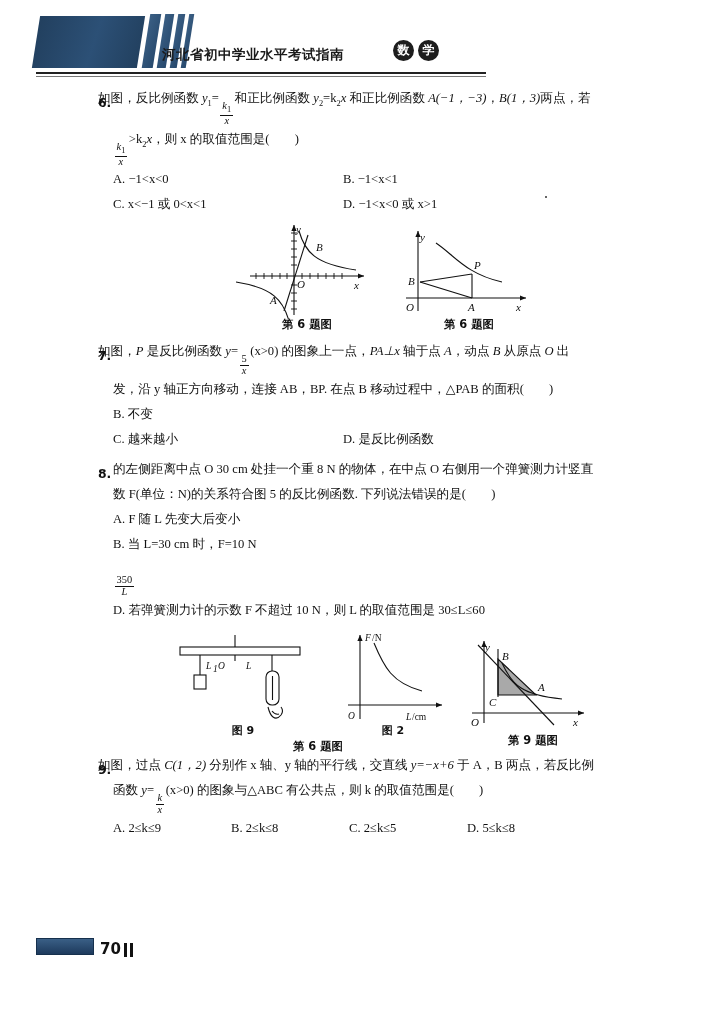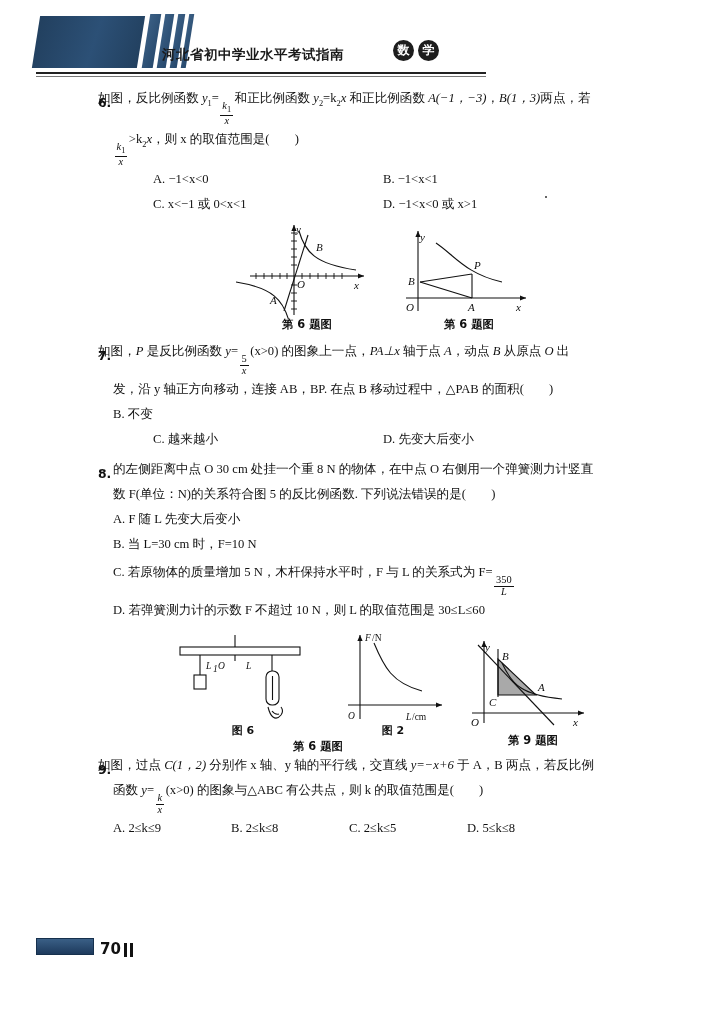--- a/index.html
+++ b/index.html
@@ -69,21 +69,21 @@
     text-align:justify;
   }
   .qline.indent{padding-left:113px;}
   .qnum{
     position:absolute;left:98px;
     font-family:"DejaVu Sans","Liberation Sans",sans-serif;
     font-weight:700;font-size:12.4px;
   }
   .opts{display:flex;padding-left:113px;font-size:12.6px;line-height:25px;}
   .opts > div{flex:0 0 auto;}
-  .opt-halfL{width:230px;margin-left:40px;}
+  .opt-halfL{width:230px;}
   .opt-q9{width:118px;}
   em.it{font-family:"Liberation Serif",serif;font-style:italic;}
   .frac{
     display:inline-flex;flex-direction:column;vertical-align:-0.55em;
     text-align:center;margin:0 1.5px;line-height:1.05;
   }
   .frac .num{font-size:10.4px;padding:0 2px;}
   .frac .den{font-size:10.4px;border-top:1px solid #111;padding:0 2px;}
   sub.sb{font-size:8.4px;}
 
@@ -223,32 +223,32 @@
             <span class="num">5</span>
             <span class="den"><em class="it">x</em></span>
           </span><span>(x&gt;0) 的图象上一点，</span><em class="it">PA⊥x</em><span> 轴于点 </span><em class="it">A</em><span>，动点 </span><em class="it">B</em><span> 从原点 </span><em class="it">O</em><span> 出</span>
       </div>
       <div class="qline indent">发，沿 y 轴正方向移动，连接 AB，BP. 在点 B 移动过程中，△PAB 的面积(　　)</div>
       <div class="opts">
         <div>B. 不变</div>
       </div>
       <div class="opts">
         <div class="opt-halfL">C. 越来越小</div>
-        <div>D. 先变大后变小</div>
+        <div>D. 是反比例函数</div>
       </div>
     </div>
 
     <div class="q" style="margin-top:5px;">
       <div class="qnum" style="top:9px;">8.</div>
       <div class="qline indent">的左侧距离中点 O 30 cm 处挂一个重 8 N 的物体，在中点 O 右侧用一个弹簧测力计竖直</div>
       <div class="qline indent">数 F(单位：N)的关系符合图 5 的反比例函数. 下列说法错误的是(　　)</div>
       <div class="qline indent">A. F 随 L 先变大后变小</div>
       <div class="qline indent">B. 当 L=30 cm 时，F=10 N</div>
       <div class="qline indent" style="line-height:30px;">
-        <span>C. 若原物体的质量增加 5 N，木杆保持水平时，F 与 L 的关系式为 F=</span><span class="frac">
+        <span class="frac">
             <span class="num">350</span>
             <span class="den"><em class="it">L</em></span>
           </span>
       </div>
       <div class="qline indent">D. 若弹簧测力计的示数 F 不超过 10 N，则 L 的取值范围是 30≤L≤60</div>
 
       <div class="figrow" style="height:122px;margin-top:4px;">
 
         <div class="fig" style="left:168px;top:0px;">
           <svg width="150" height="100" viewBox="0 0 150 100">
@@ -261,21 +261,21 @@
             <rect x="98" y="44" width="13" height="34" rx="6" fill="#fff" stroke="#111" stroke-width="1.1"></rect>
             <line class="cv" x1="104.5" y1="49" x2="104.5" y2="73"></line>
             <path class="cv" d="M100,80 q2,8 5,10 q4,3 8,-2 q3,-4 0,-8"></path>
             <path class="cv" d="M104,84 q3,4 7,3"></path>
             <text class="lt2" x="38" y="42">L</text>
               <text class="lt2" x="45" y="45" font-size="7">1</text>
             <text class="lt2" x="50" y="42">O</text>
             <text class="lt2" x="78" y="42">L</text>
           </svg>
         </div>
-        <div class="figlbl" style="left:168px;top:96px;width:150px;">图 6</div>
+        <div class="figlbl" style="left:168px;top:96px;width:150px;">图 9</div>
 
         <div class="fig" style="left:318px;top:0px;">
           <svg width="150" height="100" viewBox="0 0 150 100">
             <line class="ax" x1="30" y1="78" x2="124" y2="78"></line>
             <polygon class="dot" points="124,78 118,75.4 118,80.6"></polygon>
             <line class="ax" x1="42" y1="92" x2="42" y2="8"></line>
             <polygon class="dot" points="42,8 39.4,14 44.6,14"></polygon>
             <path class="cv" d="M56,16 C66,40 74,56 104,64"></path>
             <text class="ltu" x="47" y="14" font-style="italic">F</text>
             <text class="ltu" x="54" y="14">/N</text>

